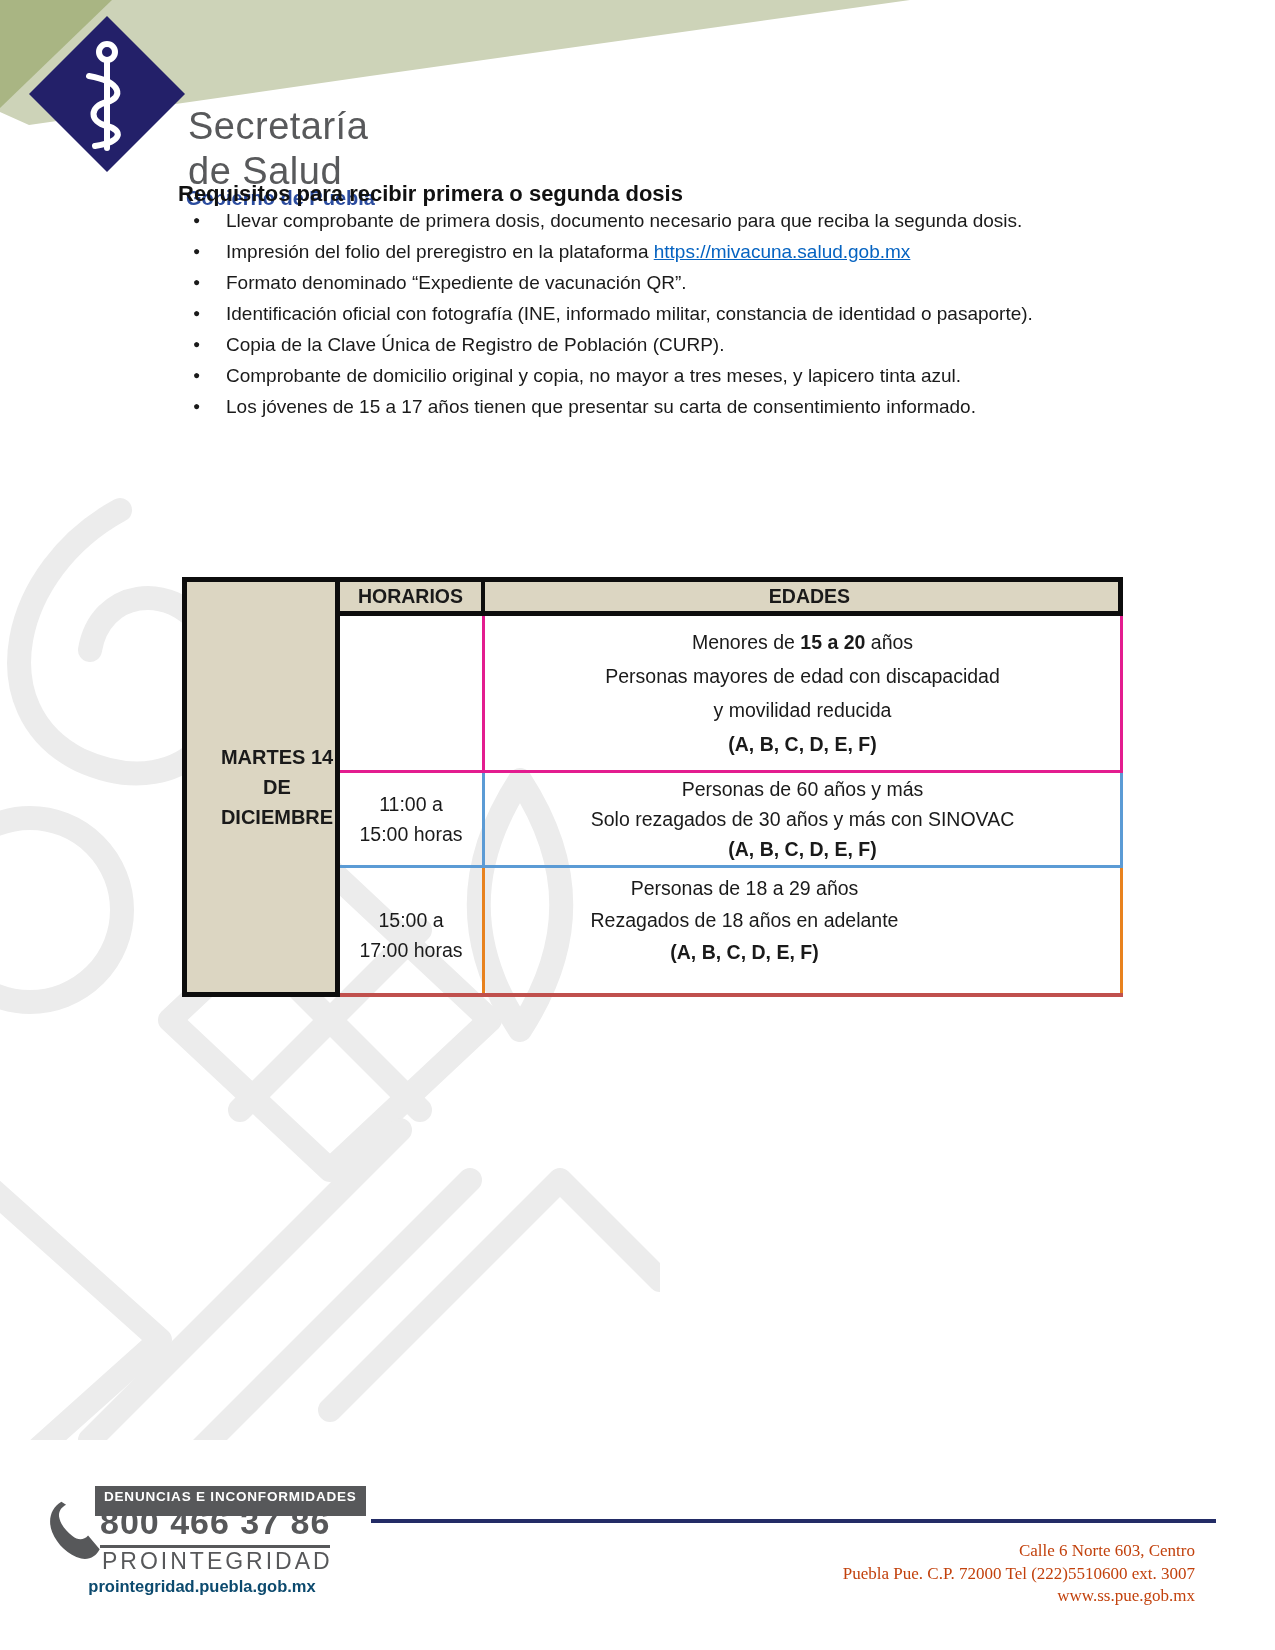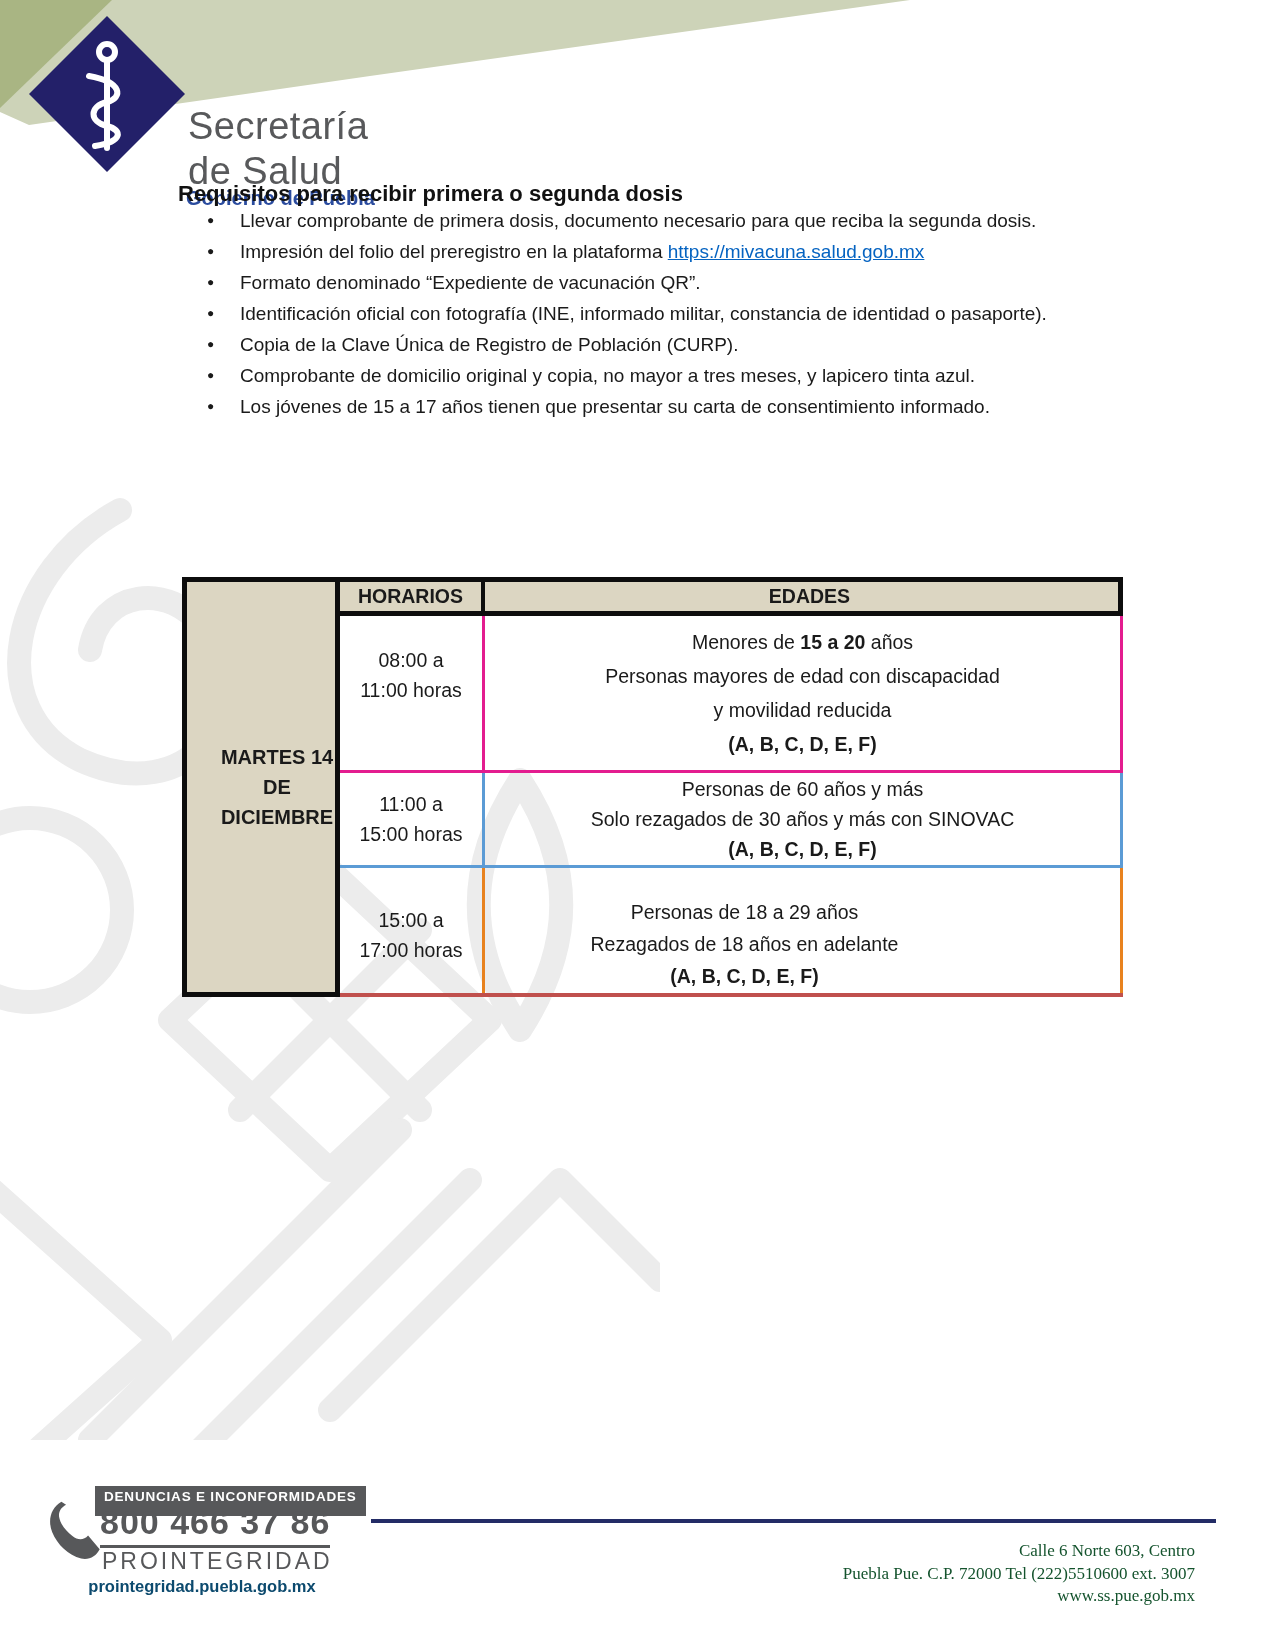--- a/index.html
+++ b/index.html
@@ -13,21 +13,21 @@
   .band-svg { position:absolute; top:0; left:0; z-index:2; }
   .logo-text { position:absolute; left:188px; top:104px; z-index:3;
     font-size:38px; line-height:45px; color:#58595b; letter-spacing:.5px; }
   .gobierno { position:absolute; left:186px; top:187px; z-index:3;
     font-size:20px; font-weight:bold; color:#2a4b9e; }
   .doc-title { position:absolute; left:178px; top:181px; z-index:4;
     font-size:22px; font-weight:bold; color:#111; }
   
   .watermark { position:absolute; left:0; top:480px; z-index:0; }
   
-  .req-wrap { position:absolute; left:205px; top:206px; width:842px; z-index:3; }
+  .req-wrap { position:absolute; left:191px; top:206px; width:842px; z-index:3; }
   .req-wrap ul { list-style:none; }
   .req-wrap li {
     position:relative; padding-left:35px; margin-bottom:2px;
     font-size:19px; line-height:29px; text-align:justify;
   }
   .req-wrap li::before { content:"●"; position:absolute; left:2px; top:0; font-size:12px; }
   .req-wrap a { color:#0563c1; text-decoration:underline; }
   
   .sched { position:absolute; left:182px; top:577px; width:941px; height:420px; z-index:3; }
   .abs { position:absolute; }
@@ -48,21 +48,21 @@
     font-size:34px; font-weight:bold; color:#57585a; letter-spacing:1px;
     border-bottom:3px solid #57585a; padding-bottom:3px; }
   .prointegridad { position:absolute; left:102px; top:1548px; z-index:3;
     font-size:23px; font-weight:normal; color:#57585a; letter-spacing:3px; }
   .pro-url { position:absolute; left:86px; top:1577px; width:232px; z-index:3;
     font-size:16.5px; font-weight:bold; color:#0c4a6e; text-align:center; }
   .phone-icon { position:absolute; left:44px; top:1496px; z-index:3; }
   .navy-line { position:absolute; left:371px; top:1519px; width:845px; height:4px;
     background:#232c66; z-index:3; }
   .contact { position:absolute; right:80px; top:1540px; z-index:3; text-align:right;
-    font-family:"Liberation Serif", serif; font-size:17px; line-height:22.5px; color:#14532d; }
+    font-family:"Liberation Serif", serif; font-size:17px; line-height:22.5px; color:#c2410c; }
 </style>
 </head>
 <body>
 
 <div class="page">
 
   <svg class="watermark" width="660" height="960" viewBox="0 0 660 960">
     <g stroke="#ececec" fill="none" stroke-width="24" stroke-linejoin="round" stroke-linecap="round">
       <path d="M120 30 C 10 90 -20 230 80 280 C 190 330 260 230 205 150 C 170 100 100 110 90 170"></path>
       <circle cx="30" cy="430" r="92"></circle>
@@ -135,24 +135,20 @@
 
     <div class="abs cell hdr-label" style="left:158px;top:5px;width:141px;height:29px;">HORARIOS</div>
     <div class="abs cell hdr-label" style="left:303px;top:5px;width:649px;height:29px;">EDADES</div>
 
     <div class="abs cell day-cell" style="left:5px;top:5px;width:148px;height:410px;">
         <div class="tline"><span>MARTES 14</span></div>
         <div class="tline"><span>DE</span></div>
         <div class="tline"><span>DICIEMBRE</span></div>
       </div>
 
-    <div class="abs cell time-cell" style="left:158px;top:39px;width:142px;height:154px;padding-bottom:36px;">
-        <div class="tline"><span>08:00 a</span></div>
-        <div class="tline"><span>11:00 horas</span></div>
-      </div>
     <div class="abs cell edades-cell" style="left:303px;top:39px;width:635px;height:154px;line-height:34px;">
         <div class="tline"><span>Menores de </span><b>15 a 20</b><span> años</span></div>
         <div class="tline"><span>Personas mayores de edad con discapacidad</span></div>
         <div class="tline"><span>y movilidad reducida</span></div>
         <div class="tline"><b>(A, B, C, D, E, F)</b></div>
       </div>
 
     <div class="abs cell time-cell" style="left:158px;top:196px;width:142px;height:92px;justify-content:flex-end;padding-bottom:16px;">
         <div class="tline"><span>11:00 a</span></div>
         <div class="tline"><span>15:00 horas</span></div>
@@ -160,21 +156,21 @@
     <div class="abs cell edades-cell" style="left:303px;top:196px;width:635px;height:92px;line-height:30px;">
         <div class="tline"><span>Personas de 60 años y más</span></div>
         <div class="tline"><span>Solo rezagados de 30 años y más con SINOVAC</span></div>
         <div class="tline"><b>(A, B, C, D, E, F)</b></div>
       </div>
 
     <div class="abs cell time-cell" style="left:158px;top:291px;width:142px;height:125px;padding-top:8px;">
         <div class="tline"><span>15:00 a</span></div>
         <div class="tline"><span>17:00 horas</span></div>
       </div>
-    <div class="abs cell edades-cell" style="left:303px;top:291px;width:519px;height:125px;line-height:32px;justify-content:flex-end;padding-bottom:1px;">
+    <div class="abs cell edades-cell" style="left:303px;top:291px;width:519px;height:125px;line-height:32px;justify-content:flex-end;padding-bottom:25px;">
         <div class="tline"><span>Personas de 18 a 29 años</span></div>
         <div class="tline"><span>Rezagados de 18 años en adelante</span></div>
         <div class="tline"><b>(A, B, C, D, E, F)</b></div>
       </div>
   </div>
 
   <svg class="phone-icon" width="58" height="66" viewBox="0 0 100 110">
     <path d="M30 8 C 12 18 6 40 14 60 C 23 82 42 100 64 106 C 78 109 90 102 96 90 L 76 66 C 69 74 59 75 49 67 C 37 58 28 46 26 34 C 25 25 29 18 38 13 Z" fill="#57585a"></path>
   </svg>
   <div class="badge">DENUNCIAS E INCONFORMIDADES</div>

